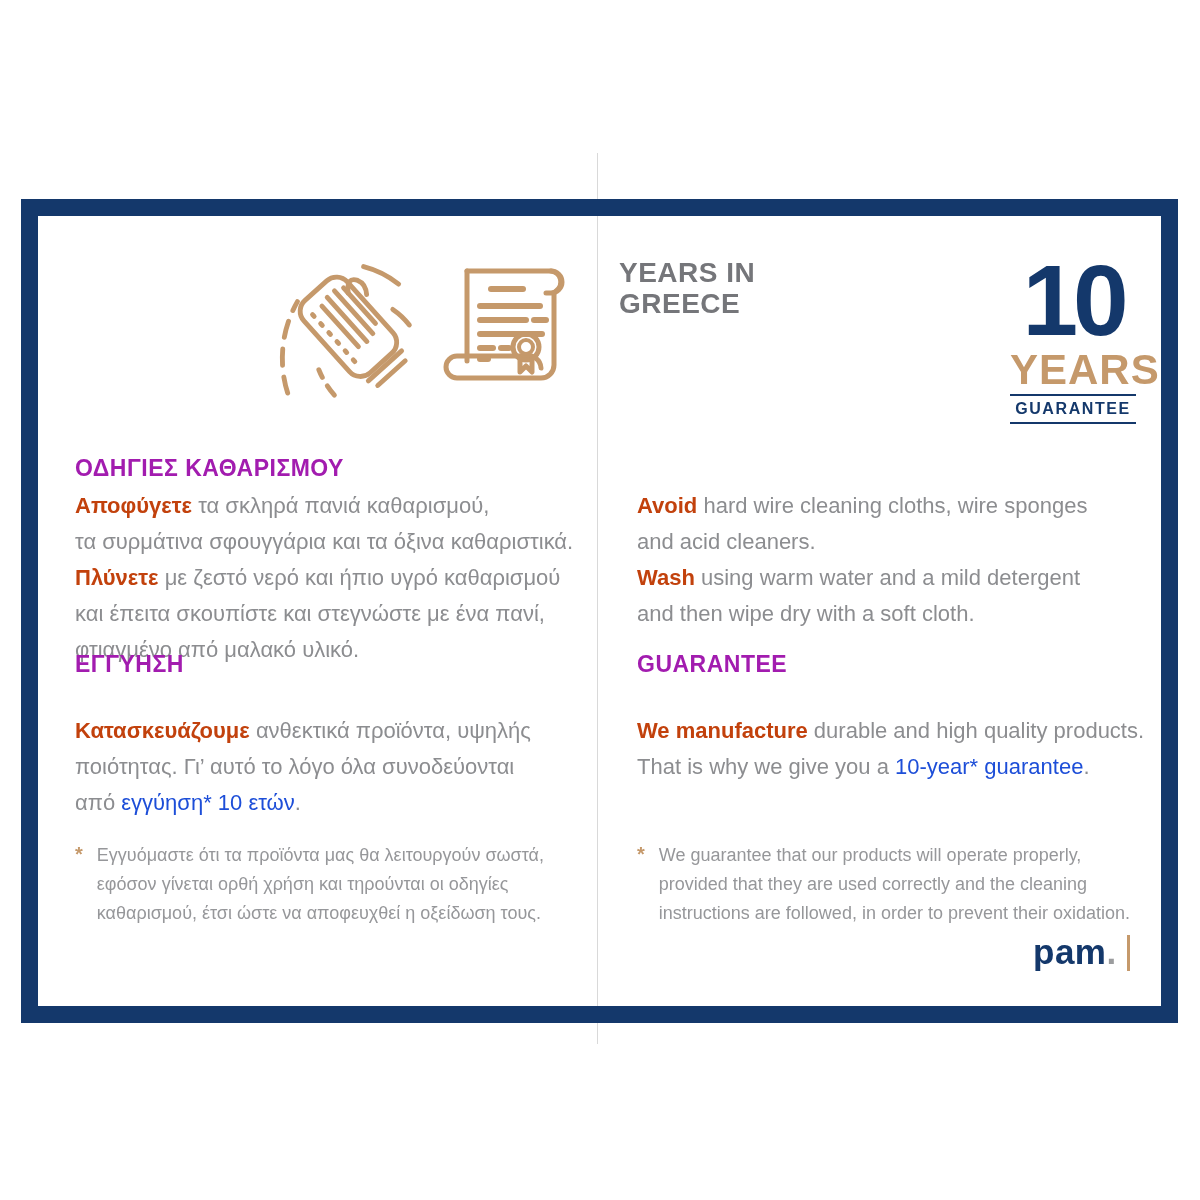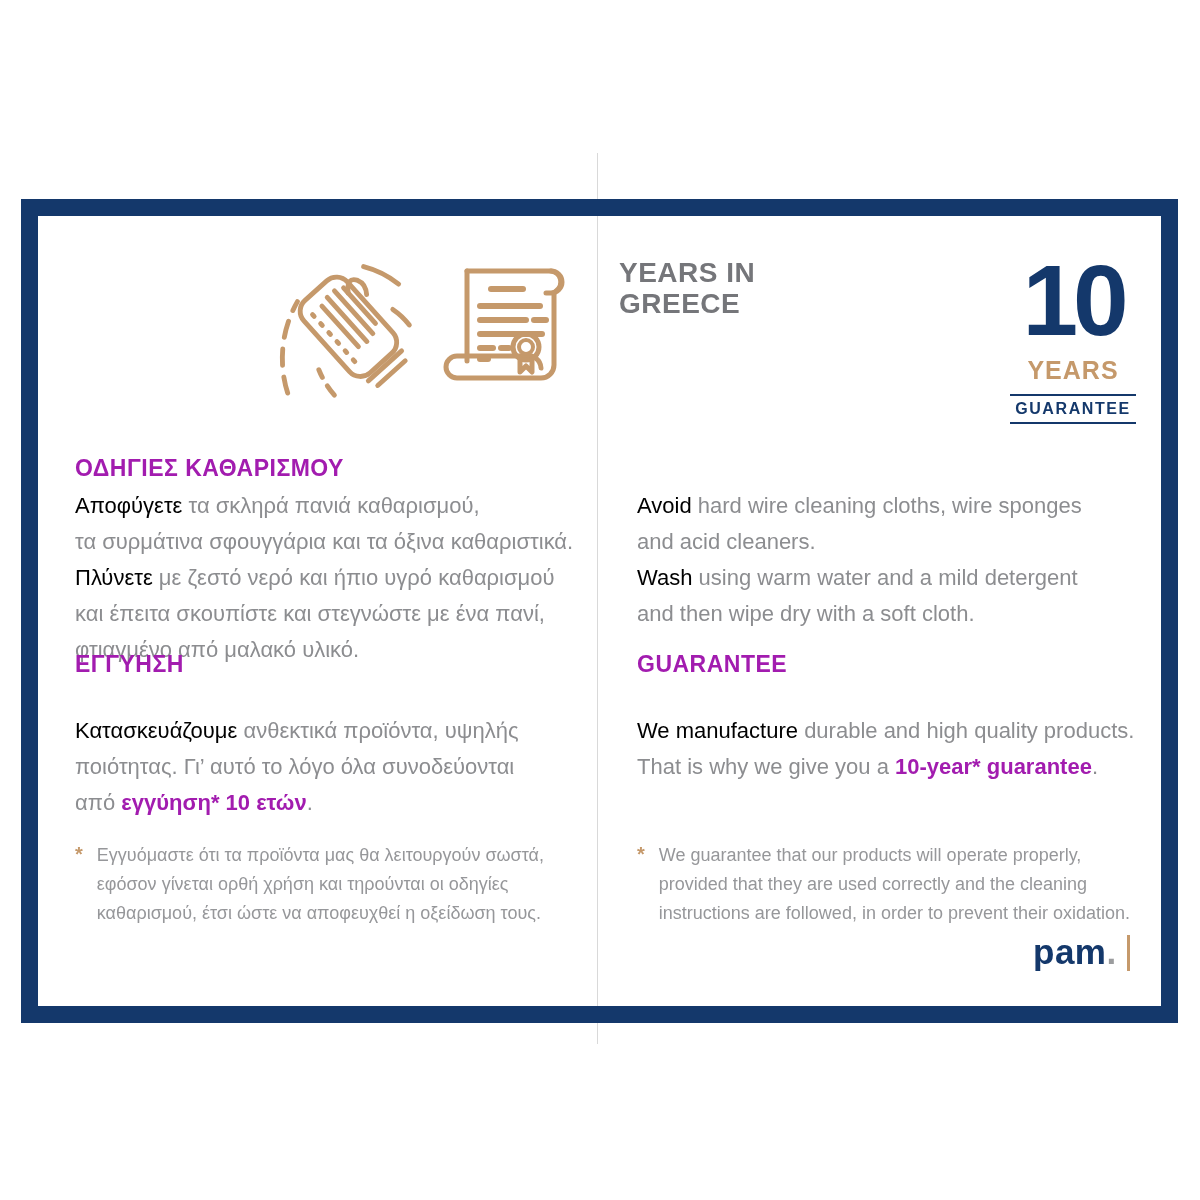--- a/index.html
+++ b/index.html
@@ -29,36 +29,36 @@
     white-space:pre;
   }
 
   
   .badge{position:absolute;left:1010px;top:253px;width:126px;text-align:center;}
   .badge-number{
     font-size:100px;line-height:94px;font-weight:800;color:#14386B;letter-spacing:-5px;
     font-stretch:condensed;
   }
   .badge-years{
-    font-size:25px;font-weight:bold;color:#C5996B;letter-spacing:1px;margin-top:6px;line-height:34px;
+    font-size:42px;font-weight:bold;color:#C5996B;letter-spacing:1px;margin-top:6px;line-height:34px;
   }
   .badge-guarantee{
     margin-top:7px;border-top:2px solid #14386B;border-bottom:2px solid #14386B;
     font-size:16px;font-weight:bold;color:#14386B;letter-spacing:1.6px;padding:4px 0;
   }
 
   
   .section-heading{
     position:absolute;font-size:23px;font-weight:bold;color:#a21caf;letter-spacing:.5px;white-space:pre;
   }
   .body-text{
     position:absolute;font-size:22px;line-height:36px;color:#8C8D90;white-space:pre;
   }
-  .body-text .lead{font-weight:normal;color:#000000;}
-  .body-text .highlight{font-weight:bold;color:#a21caf;}
+  .body-text .lead{font-weight:bold;color:#c2410c;}
+  .body-text .highlight{font-weight:normal;color:#1d4ed8;}
   .col-left{left:75px;}
   .col-right{left:637px;}
   .row-h1{top:436px;}
   .row-b1{top:466px;}
   .row-h2{top:632px;margin-top:19px;}
   .row-b2{top:691px;}
   .row-fn{top:841px;}
 
   .footnote{
     position:absolute;display:flex;gap:14px;color:#96979A;

